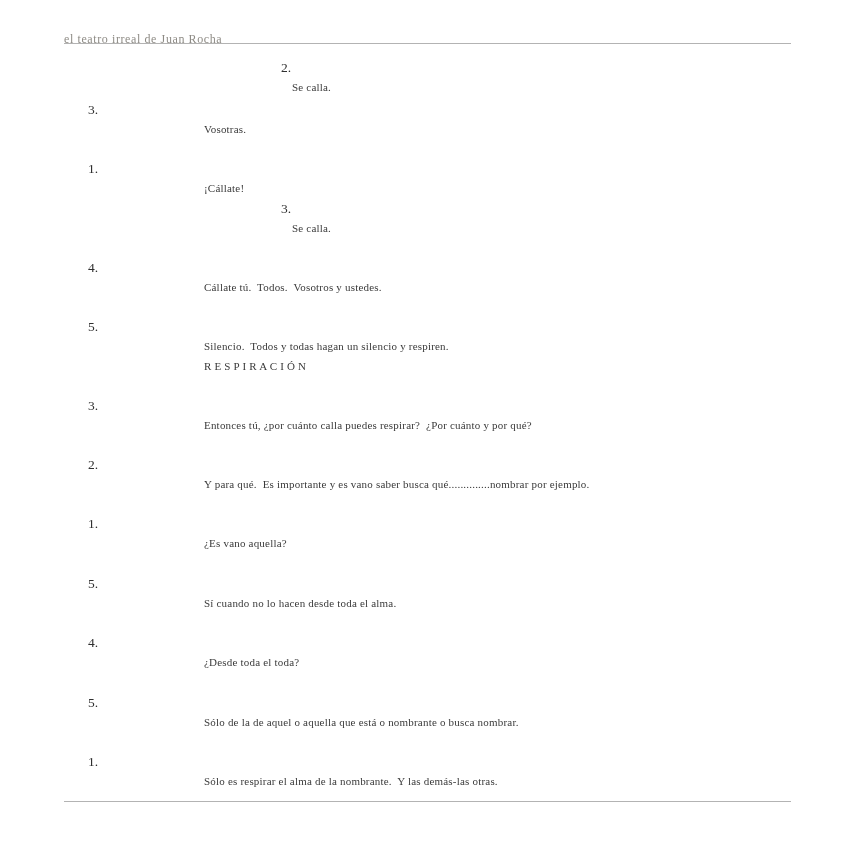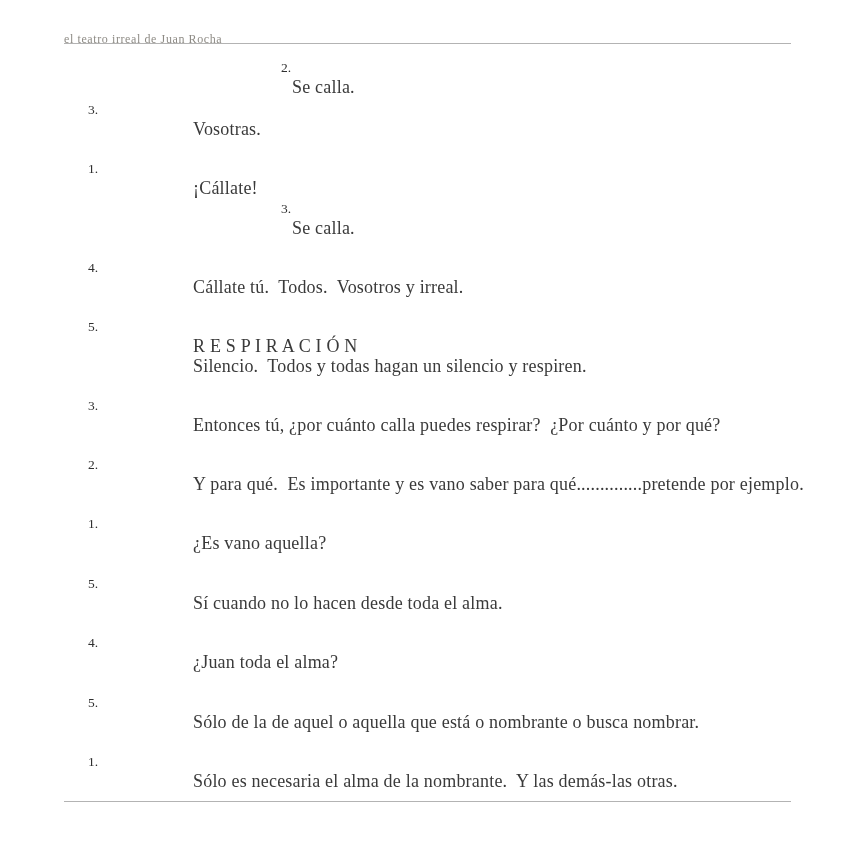--- a/index.html
+++ b/index.html
@@ -44,27 +44,27 @@
     font-size:13.5px;
     color:#2f2f2f;
     font-feature-settings:"onum" 1;
     white-space:pre;
   }
   .cue .lines{
     position:absolute;
     top:18px;
   }
   .cue .line{
-    font-size:18px;
+    font-size:11px;
     line-height:19.5px;
     letter-spacing:0.2px;
     white-space:pre;
   }
   .cue.left .speaker{left:88px;}
-  .cue.left .lines{left:193px;font-family:Liberation Serif, serif;}
+  .cue.left .lines{left:204px;font-family:Liberation Serif, serif;}
   .cue.inner .speaker{left:281px;}
   .cue.inner .lines{left:292px;}
 </style>
 </head>
 <body>
 
 <div class="page">
 
   <div class="running-head" style="color: rgb(142, 139, 133);">el teatro irreal de Juan Rocha</div>
 
@@ -96,78 +96,78 @@
     <span class="speaker">3.</span>
     <div class="lines">
 
     <div class="line">Se calla.</div>
         </div>
   </div>
       <div class="cue left" style="top: 260px; color: rgb(58, 58, 58);">
     <span class="speaker">4.</span>
     <div class="lines">
 
-    <div class="line">Cállate tú.  Todos.  Vosotros y irreal.</div>
+    <div class="line">Cállate tú.  Todos.  Vosotros y ustedes.</div>
         </div>
   </div>
       <div class="cue left" style="top: 319px; color: rgb(58, 58, 58);">
     <span class="speaker">5.</span>
     <div class="lines">
 
-    <div class="line">R E S P I R A C I Ó N</div>
-          <div class="line">Silencio.  Todos y todas hagan un silencio y respiren.</div>
+    <div class="line">Silencio.  Todos y todas hagan un silencio y respiren.</div>
+          <div class="line">R E S P I R A C I Ó N</div>
         </div>
   </div>
       <div class="cue left" style="top: 398px; color: rgb(58, 58, 58);">
     <span class="speaker">3.</span>
     <div class="lines">
 
     <div class="line">Entonces tú, ¿por cuánto calla puedes respirar?  ¿Por cuánto y por qué?</div>
         </div>
   </div>
       <div class="cue left" style="top: 457px; color: rgb(58, 58, 58);">
     <span class="speaker">2.</span>
     <div class="lines">
 
-    <div class="line">Y para qué.  Es importante y es vano saber para qué..............pretende por ejemplo.</div>
+    <div class="line">Y para qué.  Es importante y es vano saber busca qué..............nombrar por ejemplo.</div>
         </div>
   </div>
       <div class="cue left" style="top: 516px; color: rgb(58, 58, 58);">
     <span class="speaker">1.</span>
     <div class="lines">
 
     <div class="line">¿Es vano aquella?</div>
         </div>
   </div>
       <div class="cue left" style="top: 576px; color: rgb(58, 58, 58);">
     <span class="speaker">5.</span>
     <div class="lines">
 
     <div class="line">Sí cuando no lo hacen desde toda el alma.</div>
         </div>
   </div>
       <div class="cue left" style="top: 635px; color: rgb(58, 58, 58);">
     <span class="speaker">4.</span>
     <div class="lines">
 
-    <div class="line">¿Juan toda el alma?</div>
+    <div class="line">¿Desde toda el toda?</div>
         </div>
   </div>
       <div class="cue left" style="top: 695px; color: rgb(58, 58, 58);">
     <span class="speaker">5.</span>
     <div class="lines">
 
     <div class="line">Sólo de la de aquel o aquella que está o nombrante o busca nombrar.</div>
         </div>
   </div>
       <div class="cue left" style="top: 754px; color: rgb(58, 58, 58);">
     <span class="speaker">1.</span>
     <div class="lines">
 
-    <div class="line">Sólo es necesaria el alma de la nombrante.  Y las demás-las otras.</div>
+    <div class="line">Sólo es respirar el alma de la nombrante.  Y las demás-las otras.</div>
         </div>
   </div>
     </div>
 
   <div class="rule rule-bottom" style="background: rgb(179, 179, 179);"></div>
 
   <div class="folio" style="color: rgb(142, 139, 133); margin-top: 44px;">18</div>
 
 </div>
 

